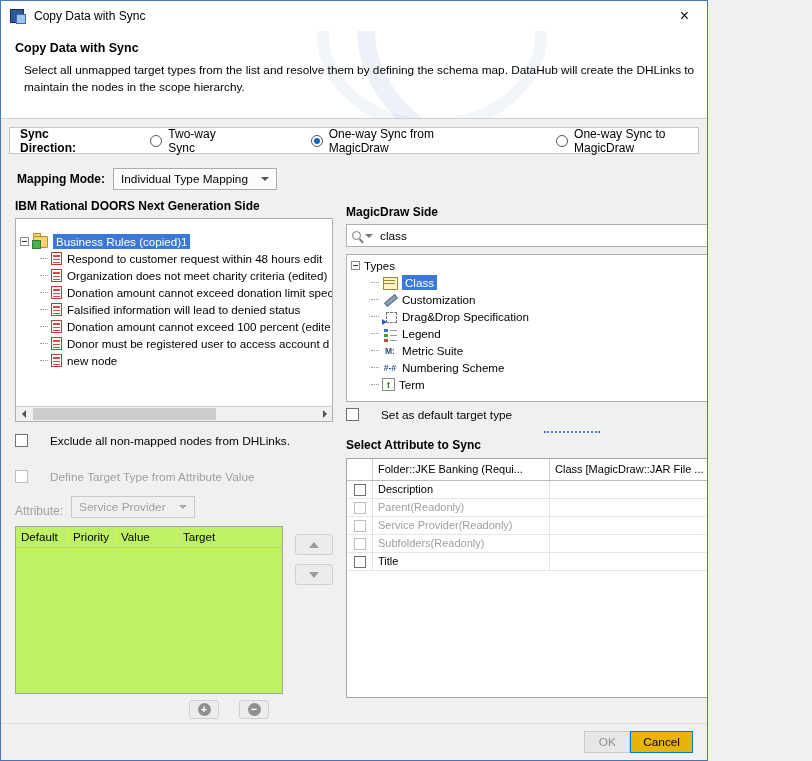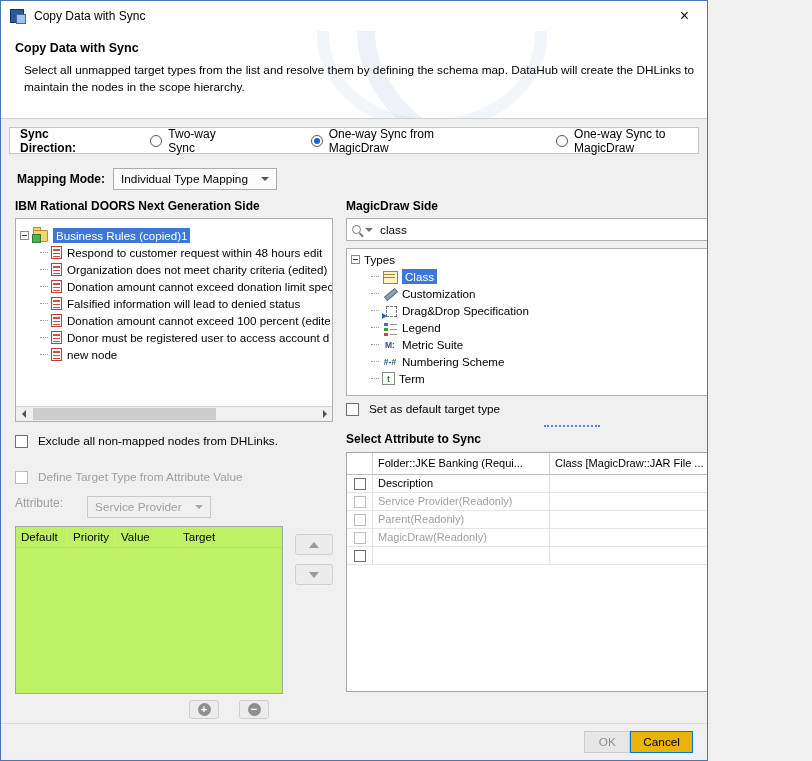--- a/index.html
+++ b/index.html
@@ -37,25 +37,25 @@
   .mapping-row { position:absolute; left:16px; top:167px; display:flex; align-items:center; }
   .mapping-row .lbl { font-weight:bold; margin-right:8px; }
   .combo { display:inline-flex; align-items:center; border:1px solid #a9adb3; background:#fcfcfc; height:22px; padding:0 7px; gap:13px; font-size:11.8px; }
   .tri-down { width:0; height:0; border-left:4px solid transparent; border-right:4px solid transparent; border-top:4px solid #555; flex:none; }
   .combo.disabled { background:#f0f0f0; border-color:#c9c9c9; color:#9f9f9f; }
   .combo.disabled .tri-down { border-top-color:#a8a8a8; }
 
   
   .panel-title { font-weight:bold; font-size:12px; }
   .doors-panel { position:absolute; left:14px; top:198px; width:318px; }
-  .md-panel { position:absolute; left:345px; top:198px; width:452px; }
+  .md-panel { position:absolute; left:345px; top:204px; width:452px; }
 
   
   .tree-box { margin-top:5px; border:1px solid #afafaf; background:#fff; height:204px; display:flex; flex-direction:column; overflow:hidden; }
-  .tree-rows { flex:1; overflow:hidden; padding-top:8px; }
+  .tree-rows { flex:1; overflow:hidden; padding-top:14px; }
   .trow { height:17px; display:flex; align-items:center; font-size:11.6px; white-space:nowrap; overflow:hidden; }
   .trow .txt { white-space:nowrap; }
   .trow.child { padding-left:24px;align-items:center; }
   .trow.child::before { content:""; width:8px; border-top:1px dotted #9b9b9b; margin-right:3px; flex:none; }
   .expand { width:9px; height:9px; border:1px solid #8b8b8b; background:#fff; position:relative; margin:0 4px; flex:none; }
   .expand::after { content:""; position:absolute; left:1px; top:3px; width:5px; height:1px; background:#333; }
   .sel { background:#3c78d8; color:#fff; padding:1px 3px; }
 
   .folder-icon { width:15px; height:12px; background:#f7d56e; border:1px solid #b98a2f; border-radius:1px; position:relative; margin-right:5px; flex:none; }
   .folder-icon::before { content:""; position:absolute; left:-1px; top:-4px; width:6px; height:2px; background:#f7d56e; border:1px solid #b98a2f; border-bottom:none; }
@@ -67,27 +67,27 @@
 
   
   .hscroll { height:15px; border-top:1px solid #d0d0d0; background:#f0f0f0; display:flex; flex:none; }
   .harrow { width:15px; display:flex; align-items:center; justify-content:center; flex:none; }
   .tri-left { width:0; height:0; border-top:4px solid transparent; border-bottom:4px solid transparent; border-right:4px solid #535353; }
   .tri-right { width:0; height:0; border-top:4px solid transparent; border-bottom:4px solid transparent; border-left:4px solid #535353; }
   .htrack { flex:1; position:relative; }
   .hthumb { position:absolute; left:2px; top:1px; bottom:1px; width:64%; background:#cdcdcd; }
 
   
-  .cbrow { display:flex; align-items:center; gap:10px; font-size:11.8px; }
+  .cbrow { display:flex; gap:22px; font-size:11.8px; }
   .cb { width:13px; height:13px; border:1px solid #707070; background:#fff; flex:none; }
   .cb.disabled { border-color:#bdbdbd; }
   .gray { color:#9f9f9f; }
   .mt12 { margin-top:12px; } .mt22 { margin-top:22px; } .mt6 { margin-top:6px; }
 
-  .attr-row { display:flex; align-items:flex-start; margin-top:12px; gap:24px; }
+  .attr-row { display:flex; align-items:flex-end; margin-top:12px; gap:8px; }
 
   
   .map-table { position:relative; margin-top:8px; width:268px; height:168px; border:1px solid #a5a5a5; background:#bef264; }
   .map-head { display:grid; grid-template-columns:52px 48px 62px 1fr; height:21px; border-bottom:1px solid #c4c4c4; }
   .map-head .hc { padding:3px 5px 0; font-size:11.6px; border-right:1px solid #d8d8d8; overflow:hidden; white-space:nowrap; }
   .map-head .hc:last-child { border-right:none; }
 
   .updown { position:absolute; left:280px; top:335px; display:flex; flex-direction:column; gap:9px; }
   .ud-btn { width:38px; height:21px; border:1px solid #cfcfcf; border-radius:3px; background:#ececec; display:flex; align-items:center; justify-content:center; }
   .tri-up-g { width:0; height:0; border-left:5px solid transparent; border-right:5px solid transparent; border-bottom:6px solid #9a9a9a; }
@@ -352,44 +352,45 @@
             <span class="cb small"></span>
           </span>
         <span class="cell">Description</span>
         <span class="cell"></span>
         <span class="cell"></span>
       </div>
       <div class="atr-row">
         <span class="cell cb-cell">
             <span class="cb small disabled"></span>
           </span>
-        <span class="cell gray">Service Provider(Readonly)</span>
+        <span class="cell gray">Parent(Readonly)</span>
         <span class="cell"></span>
         <span class="cell"></span>
       </div>
       <div class="atr-row">
         <span class="cell cb-cell">
             <span class="cb small disabled"></span>
           </span>
-        <span class="cell gray">Parent(Readonly)</span>
+        <span class="cell gray">Service Provider(Readonly)</span>
         <span class="cell"></span>
         <span class="cell"></span>
       </div>
       <div class="atr-row">
         <span class="cell cb-cell">
             <span class="cb small disabled"></span>
           </span>
-        <span class="cell gray">MagicDraw(Readonly)</span>
+        <span class="cell gray">Subfolders(Readonly)</span>
         <span class="cell"></span>
         <span class="cell"></span>
       </div>
       <div class="atr-row">
         <span class="cell cb-cell">
             <span class="cb small"></span>
           </span>
+        <span class="cell">Title</span>
         <span class="cell"></span>
         <span class="cell"></span>
       </div>
       <div class="atr-filler"></div>
     </div>
 
     <div class="edit-row">
       <span class="btn disabled">Edit</span>
     </div>
   </div>

